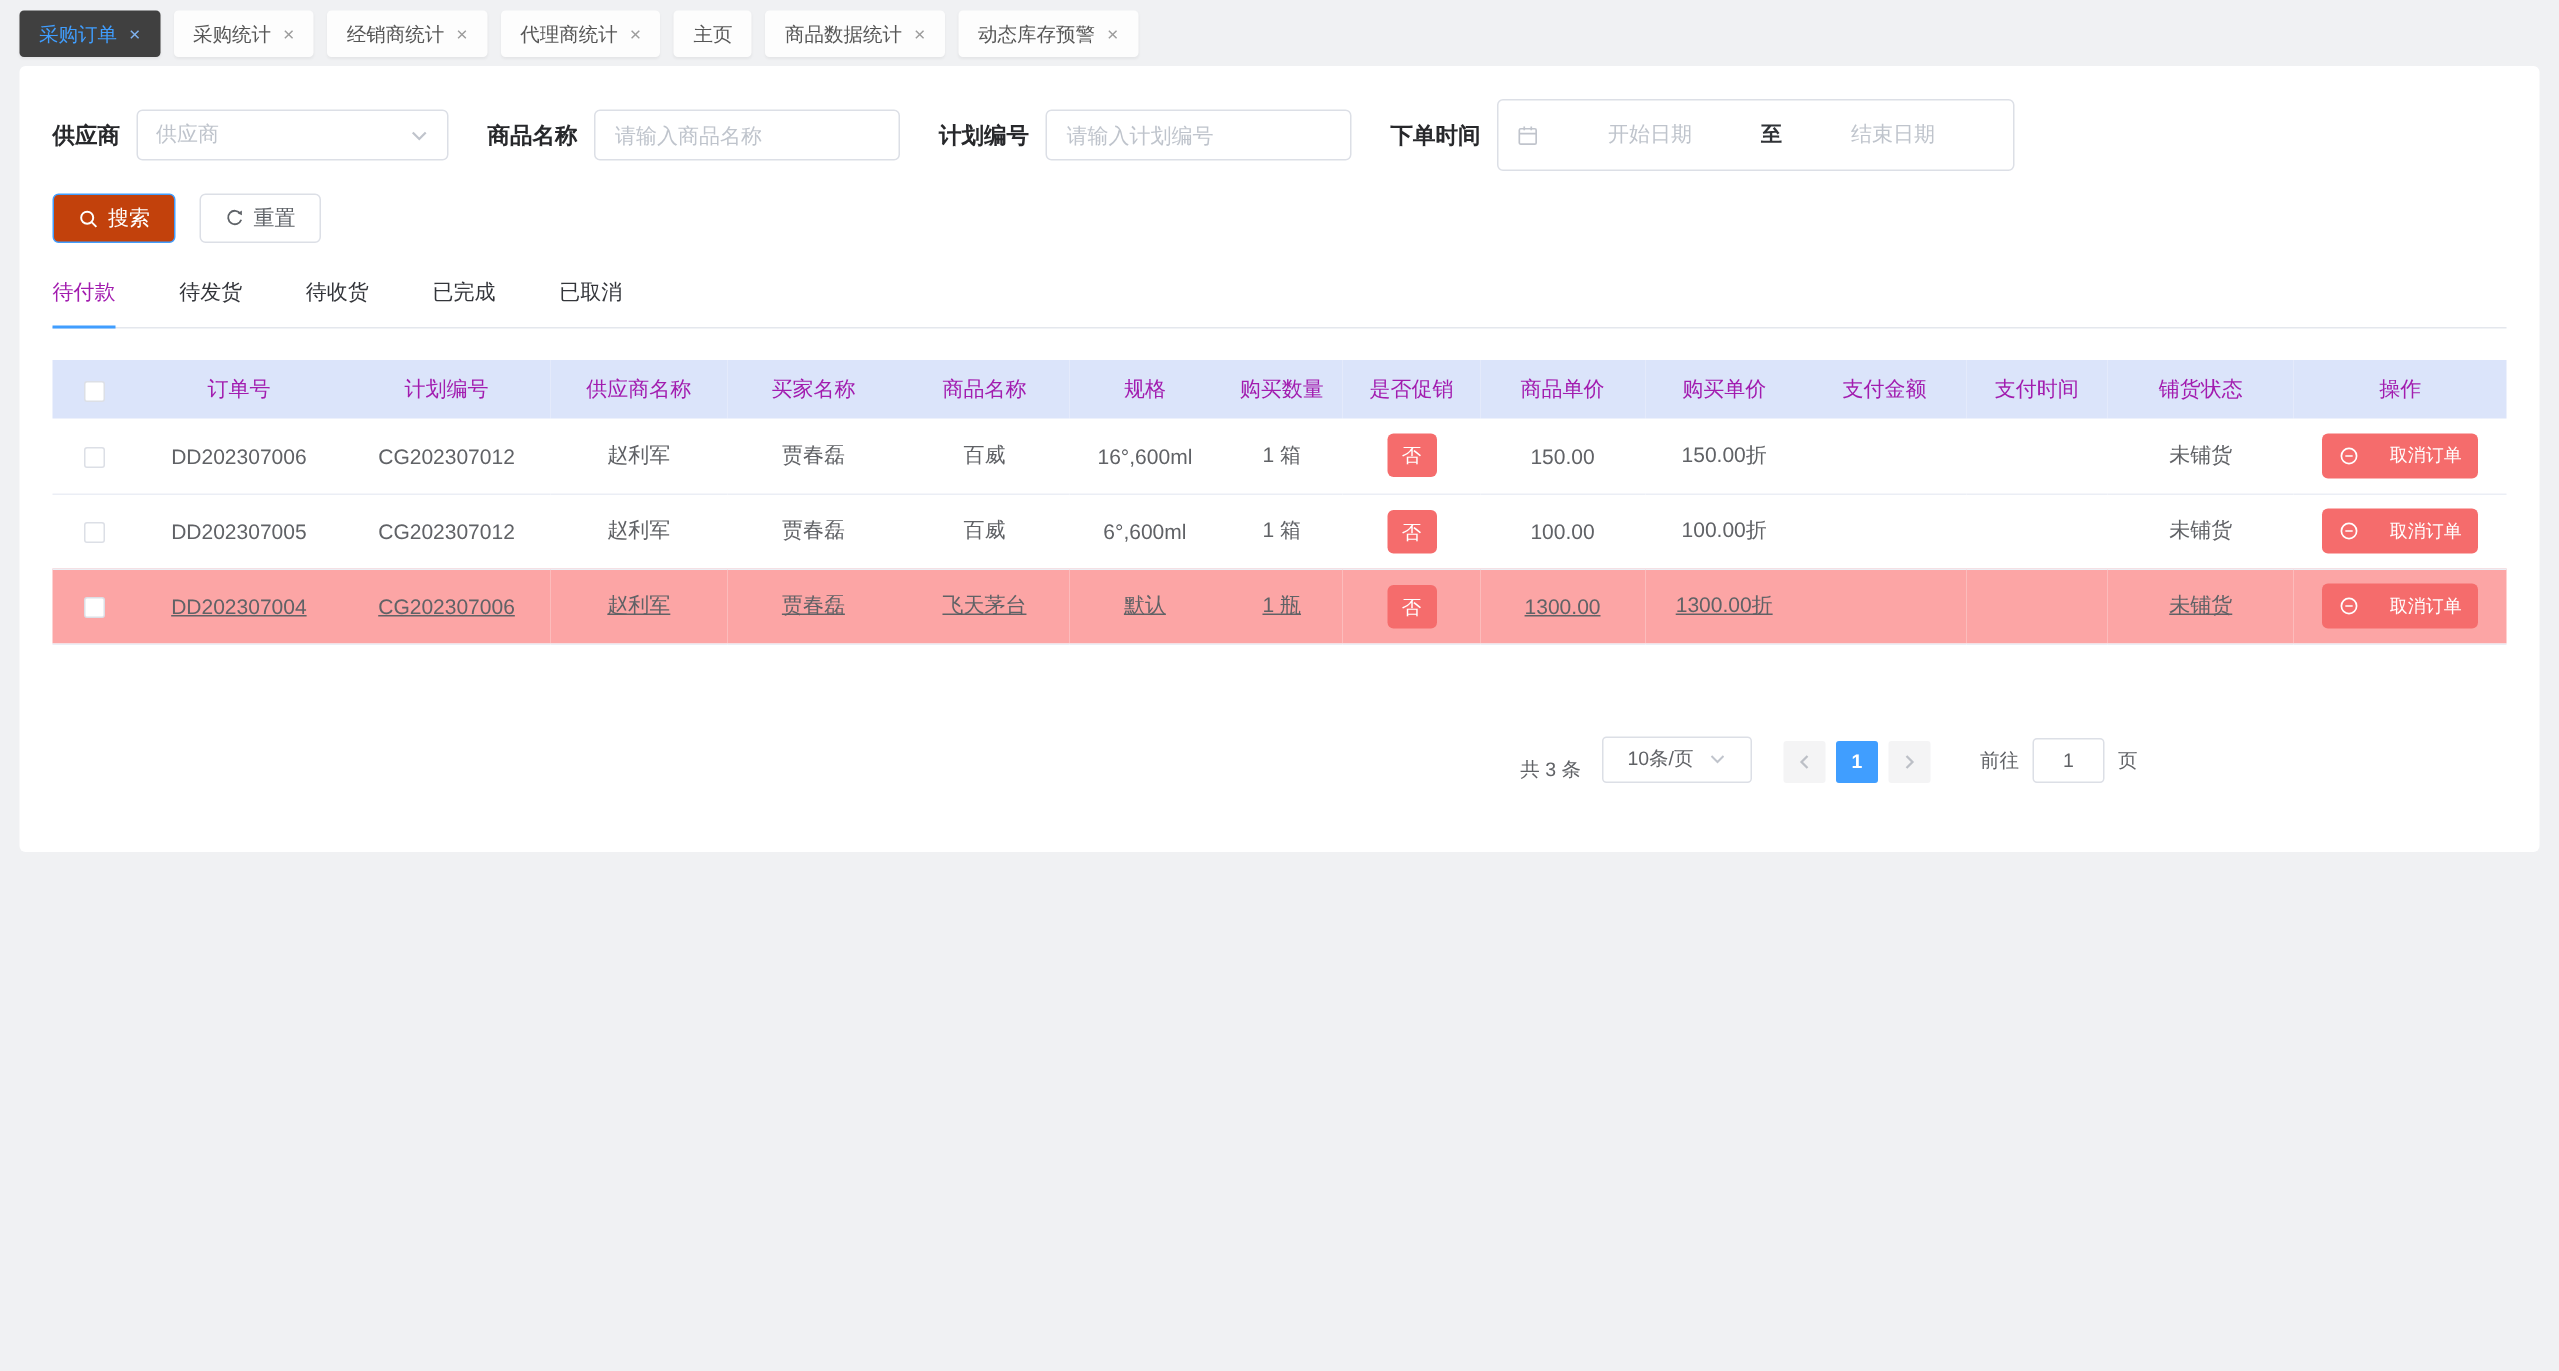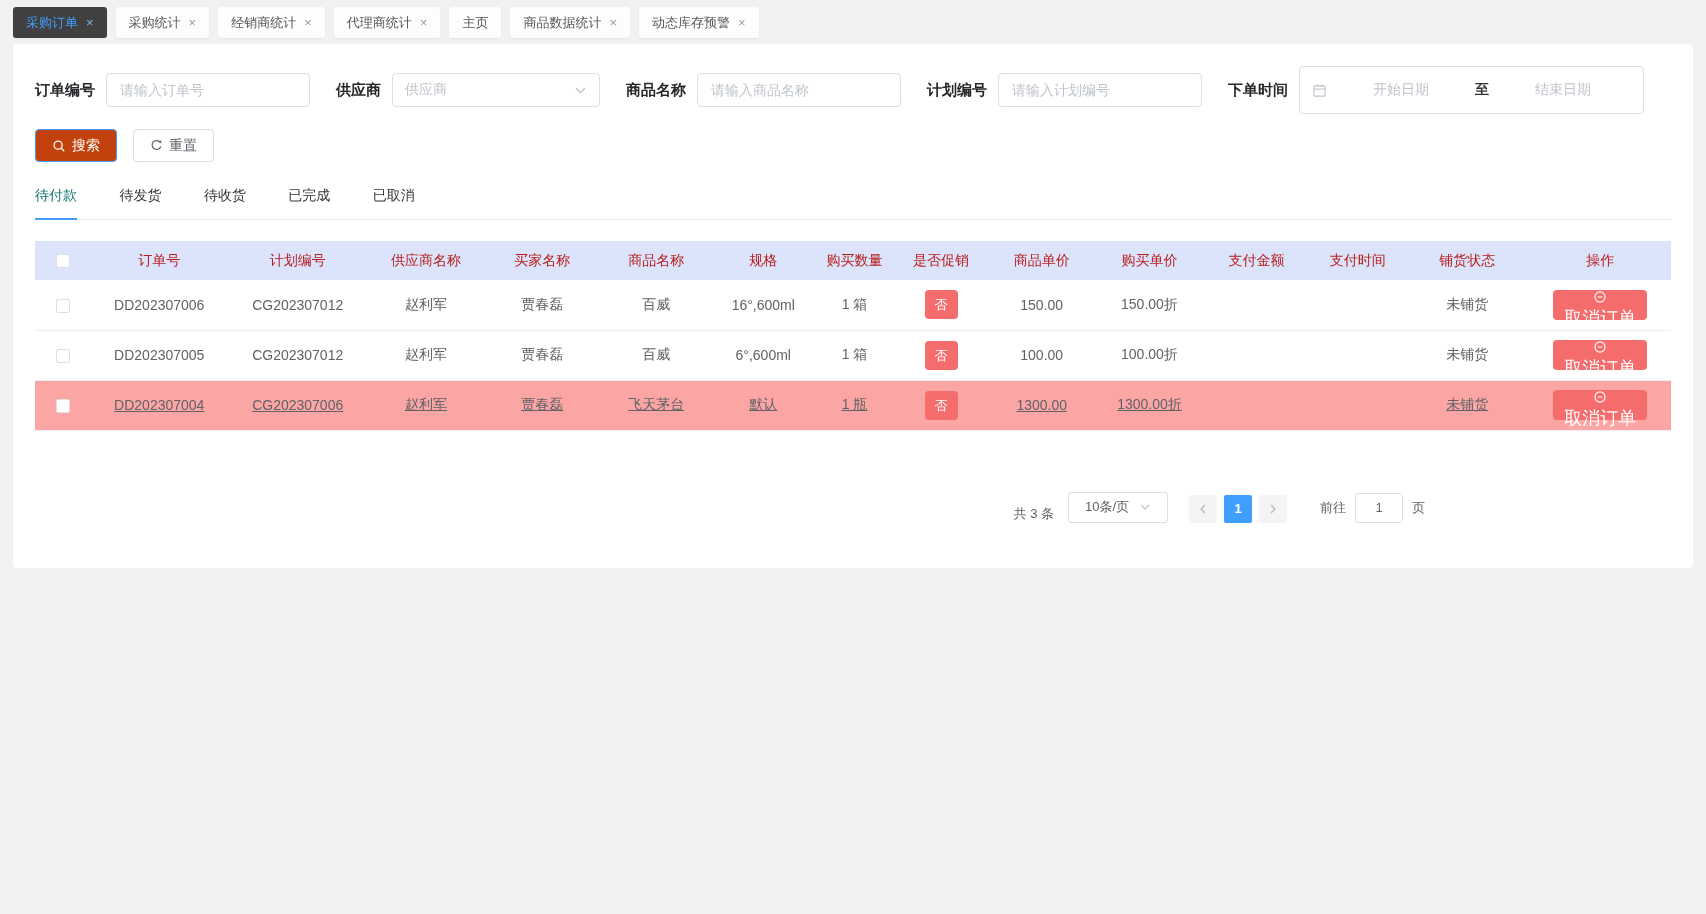--- a/index.html
+++ b/index.html
@@ -56,48 +56,48 @@
     font-family:inherit; border:1px solid transparent;
   }
   .btn-primary { background:#c2410c; border-color:#409eff; color:#fff; }
   .btn-plain { background:#fff; border-color:#dcdfe6; color:#5f6368;justify-content:flex-end; }
   
   .status-tabs { margin-top:24px; border-bottom:1px solid #e4e7ed; }
   .status-tab {
     display:inline-block; padding:0 0 14px 0; margin-right:38px;
     font-size:14px; color:#33353a; cursor:pointer; position:relative;
   }
-  .status-tab.active { color:#0f766e; }
+  .status-tab.active { color:#a21caf; }
   .status-tab.active::after {
     content:""; position:absolute; left:0; right:0; bottom:-1px;
     height:2px; background:#409eff;
   }
   
   table { width:100%; border-collapse:collapse; margin-top:21px; table-layout:fixed; }
   thead th {
     background:#dbe4fa; height:39px; font-size:14px; font-weight:400;
-    color:#b91c1c; text-align:center; white-space:nowrap;font-family:Liberation Serif, serif;
+    color:#a21caf; text-align:center; white-space:nowrap;
   }
   tbody td {
     height:50px; text-align:center; font-size:14px; color:#606266;
     border-bottom:1px solid #ebeef5; white-space:nowrap;
   }
   tr.hovered td { background:#fca5a5;text-decoration:underline; }
   .checkbox {
     display:inline-block; width:14px; height:14px; border:1px solid #dcdfe6;
     border-radius:2px; background:#fff; vertical-align:middle; cursor:pointer;
   }
   .badge {
     display:inline-block; background:#f56c6c; color:#fff; font-size:13px;
     line-height:1; padding:8px 10px; border-radius:4px;
   }
   .btn-cancel {
-    background:#f56c6c; border:none; color:#fff; font-size:18px; height:30px;
+    background:#f56c6c; border:none; color:#fff; font-size:12px; height:30px;
     padding:0 11px; border-radius:4px; cursor:pointer;
-    display:inline-flex; align-items:center; gap:2px; font-family:inherit;flex-direction:column;
+    display:inline-flex; align-items:center; gap:20px; font-family:inherit;
   }
   
   .pagination {
     margin-top:61px; display:flex; align-items:flex-end; justify-content:flex-end;
     padding-right:246px; font-size:13px; color:#606266;
   }
   .pg-total { margin-right:14px; }
   .pg-size {
     width:100px; height:31px; border:1px solid #dcdfe6; border-radius:3px;
     display:flex; align-items:center; justify-content:center; gap:10px;
@@ -149,24 +149,20 @@
   </span>
   <span class="chip">
     <span>动态库存预警</span>
     <span class="close">×</span>
   </span>
 </div>
 
 <div class="card">
 
   <div class="form-row">
-    <div class="fg">
-      <label>订单编号</label>
-      <input class="inp w200" placeholder="请输入订单号" style="">
-    </div>
     <div class="fg">
       <label>供应商</label>
       <div class="select-box">
         <span class="ph">供应商</span>
         <span>
           <svg width="13" height="13" viewBox="0 0 12 12">
               <polyline points="2,4 6,8 10,4" fill="none" stroke="#c0c4cc" stroke-width="1.4"></polyline>
             </svg>
         </span>
       </div>

